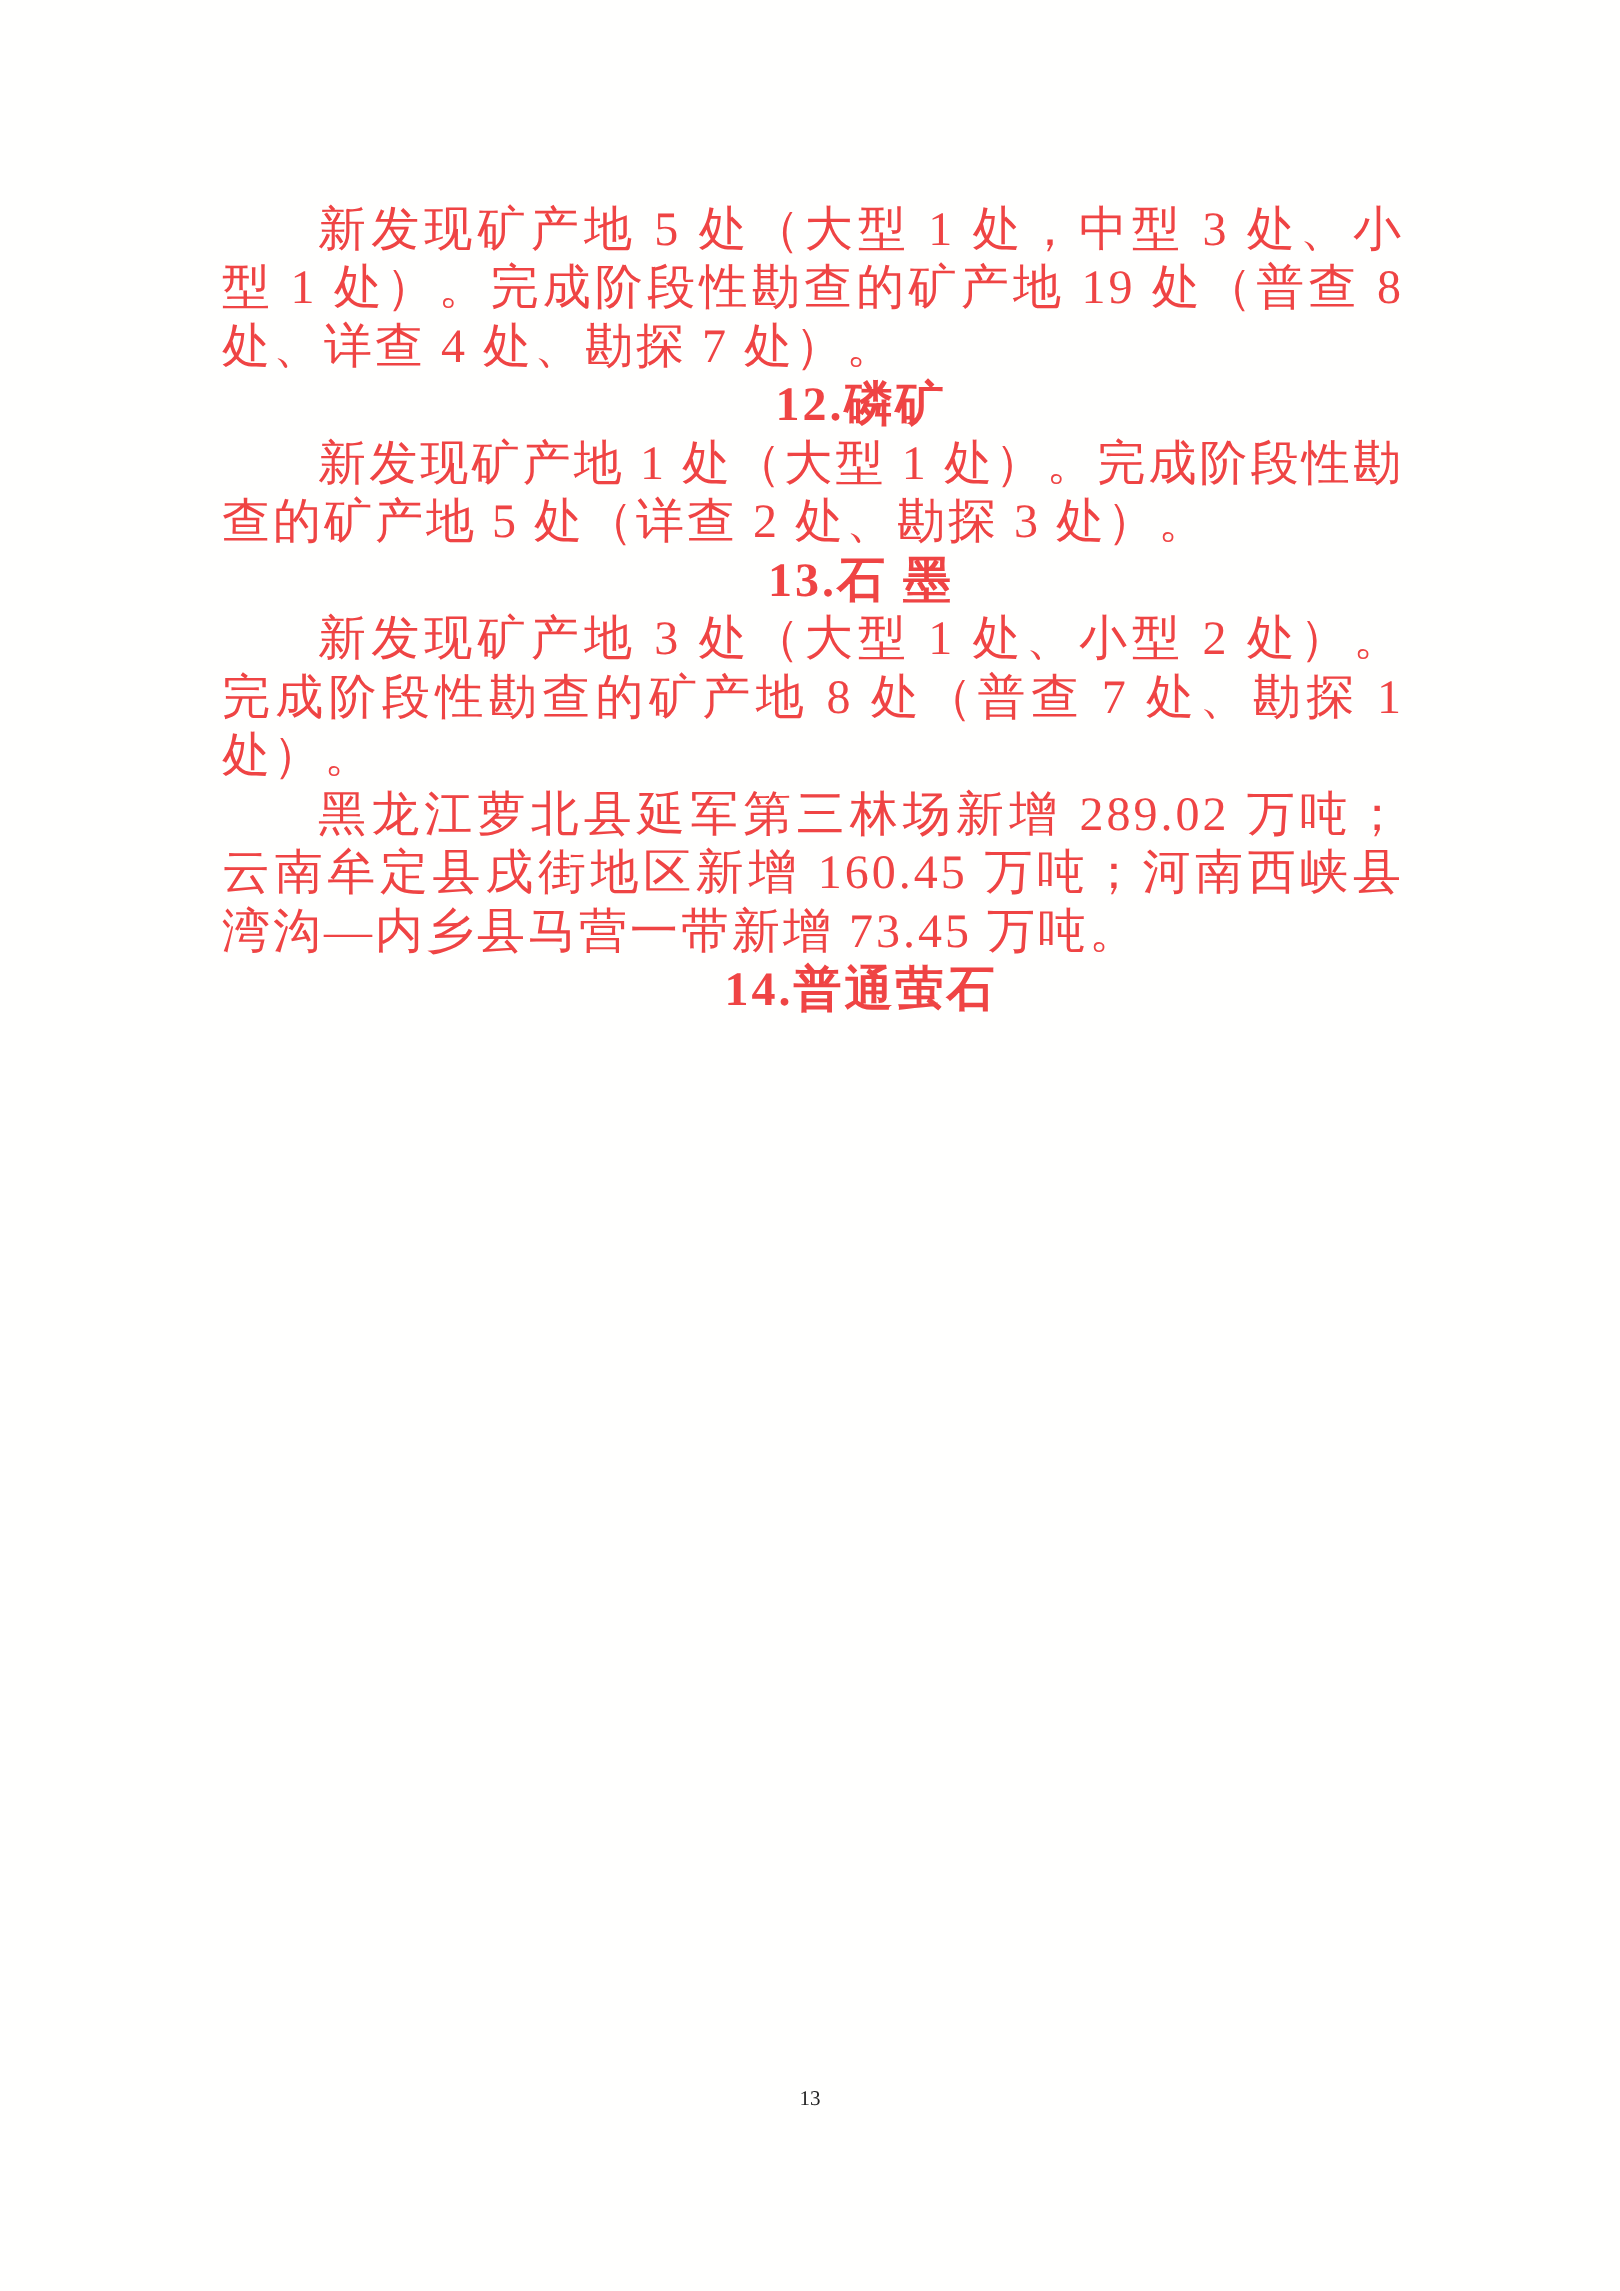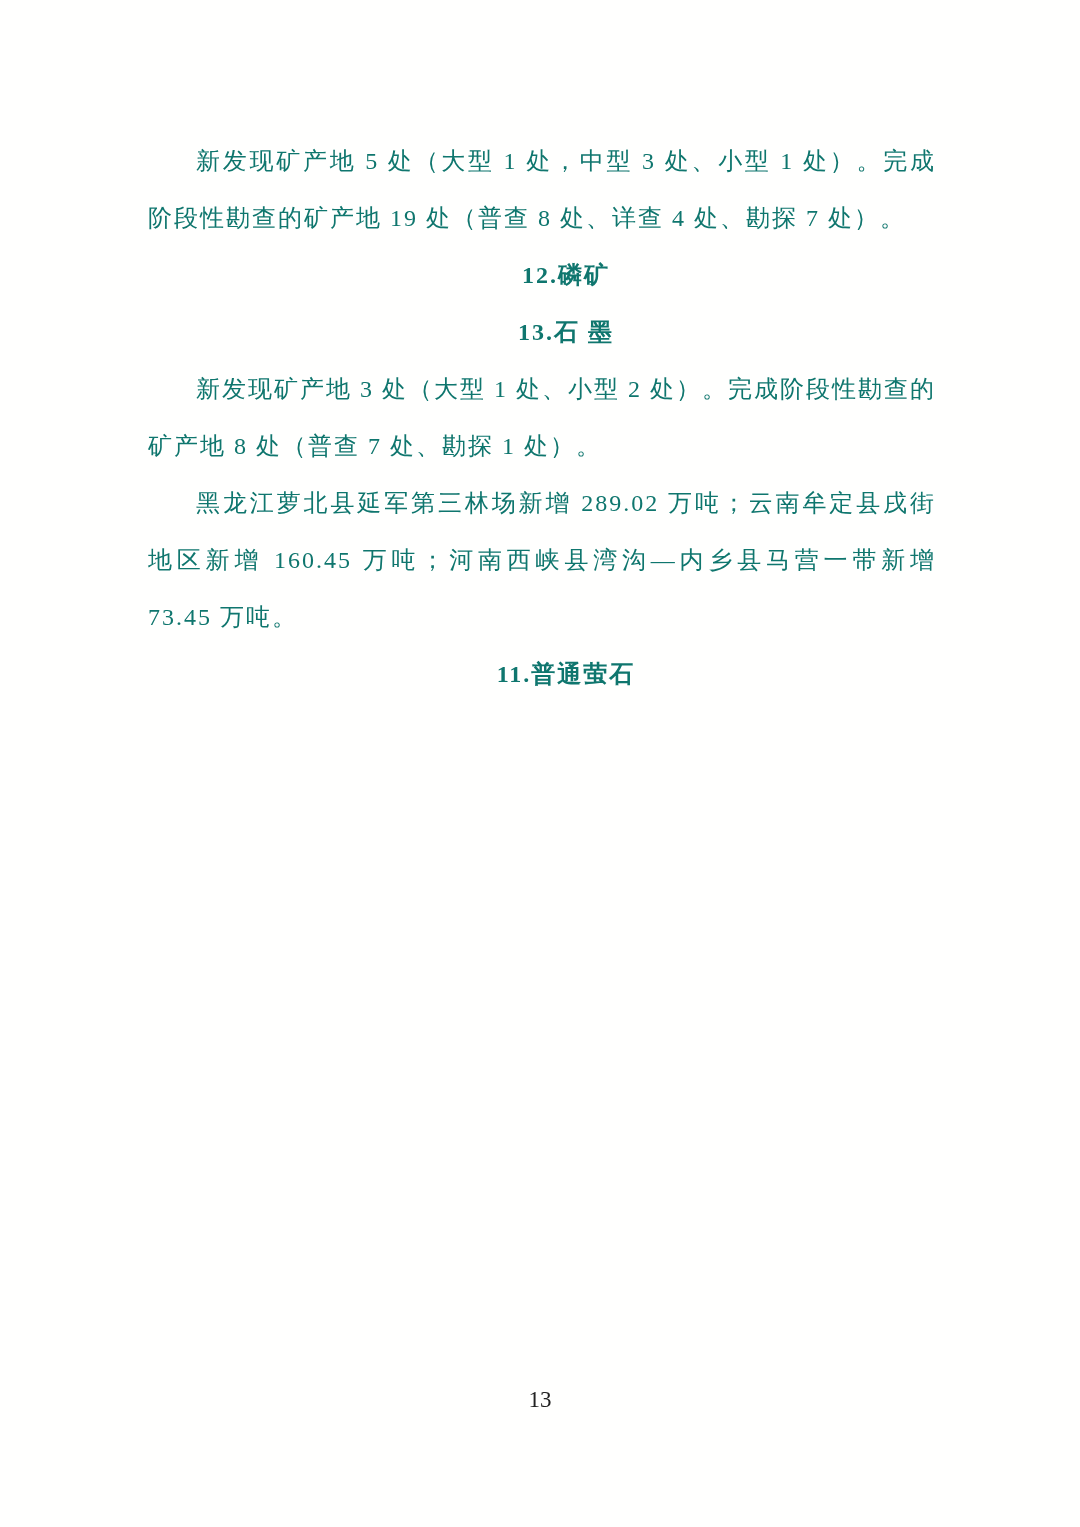--- a/index.html
+++ b/index.html
@@ -19,66 +19,67 @@
     box-sizing: border-box;
   }
   .text-block {
     position: absolute;
     left: 148px;
     top: 133px;
     width: 788px;
   }
   .para {
     margin: 0;
-    font-size: 24px;
-    line-height: 57px;
+    font-size: 32px;
+    line-height: 39px;
     letter-spacing: 2px;
     text-align: justify;
     text-justify: inter-ideograph;
     text-indent: 2em;
-    color: #0f766e;
+    color: #ef4444;
   }
   .para.heading {
     font-weight: bold;
     text-align: center;
     letter-spacing: 2px;
   }
   .page-number {
     position: absolute;
     top: 1386px;
     left: 0;
     width: 100%;
     text-align: center;
-    font-size: 23px;
+    font-size: 14px;
     line-height: 28px;
     color: #222;
     letter-spacing: 0;
   }
 </style>
 </head>
 <body>
 
 <div class="page">
 
   <div class="text-block">
 
     <p class="para body">新发现矿产地 5 处（大型 1 处，中型 3 处、小型 1 处）。完成阶段性勘查的矿产地 19 处（普查 8 处、详查 4 处、勘探 7 处）。</p>
 
 
     <p class="para heading">12.磷矿</p>
 
+    <p class="para body">新发现矿产地 1 处（大型 1 处）。完成阶段性勘查的矿产地 5 处（详查 2 处、勘探 3 处）。</p>
 
 
     <p class="para heading">13.石 墨</p>
 
     <p class="para body">新发现矿产地 3 处（大型 1 处、小型 2 处）。完成阶段性勘查的矿产地 8 处（普查 7 处、勘探 1 处）。</p>
 
     <p class="para body">黑龙江萝北县延军第三林场新增 289.02 万吨；云南牟定县戌街地区新增 160.45 万吨；河南西峡县湾沟—内乡县马营一带新增 73.45 万吨。</p>
 
-    <p class="para heading">11.普通萤石</p>
+    <p class="para heading">14.普通萤石</p>
 
 
 
   </div>
 
   <div class="page-number">13</div>
 
 </div>
 
 </body></html>

